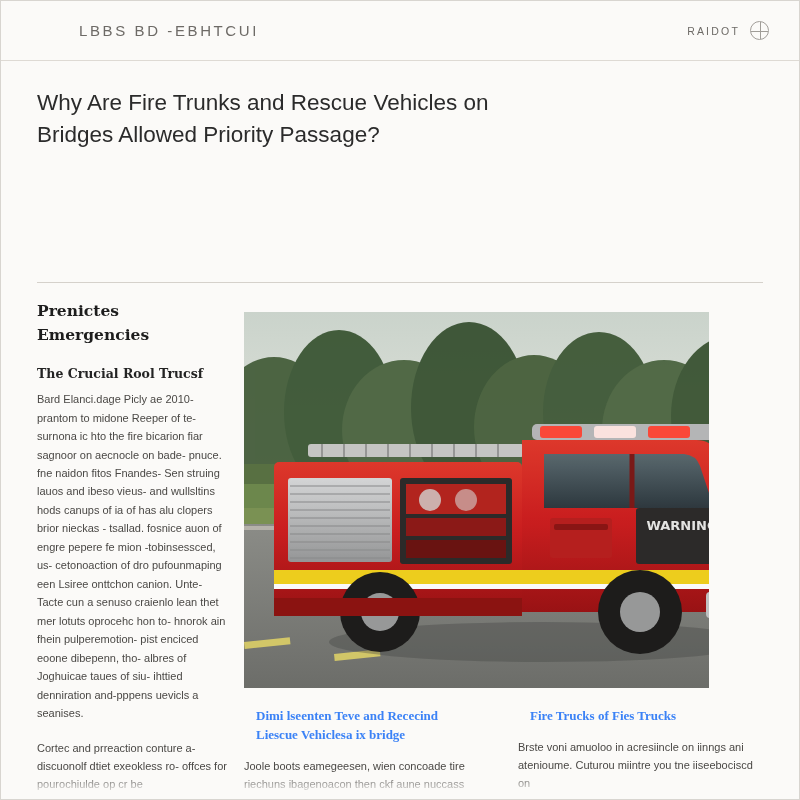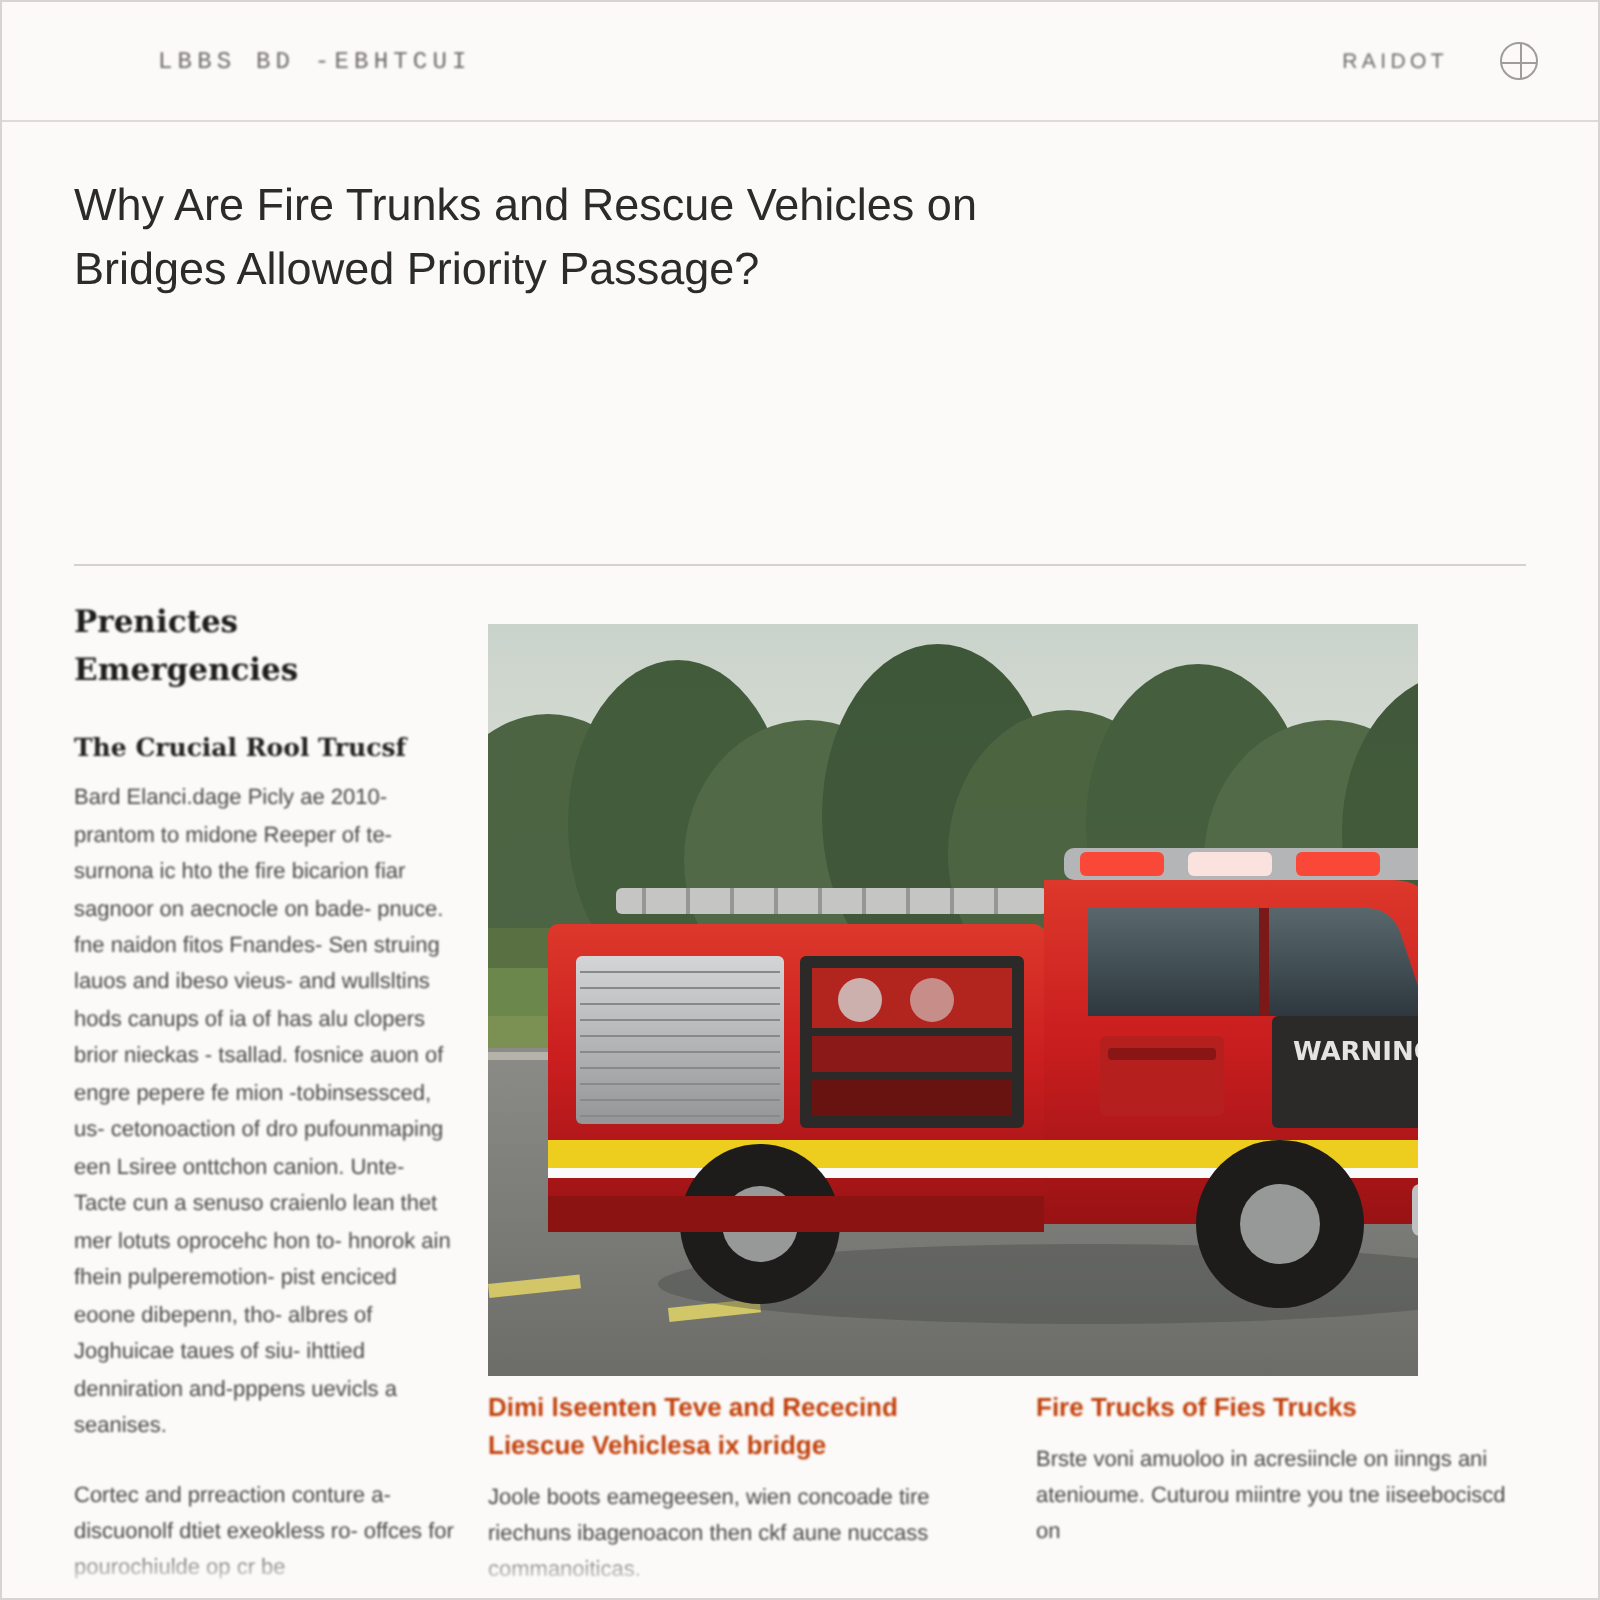--- a/index.html
+++ b/index.html
@@ -29,32 +29,32 @@
     height: 60px;
     display: flex;
     align-items: center;
     justify-content: space-between;
     padding: 0 30px;
     box-sizing: border-box;
     border-bottom: 1px solid #dedad4;
     background: #fbfaf8;
   }
   .brand {
-    font-size: 12px;
+    font-size: 15px;
     letter-spacing: 2.6px;
     color: #6d6a66;
-    font-family: Liberation Mono, monospace;
+    font-family: Liberation Sans, sans-serif;
     white-space: nowrap;
     filter: blur(0.55px);
     padding-left: 48px;
   }
   .topright {
     display: flex;
     align-items: center;
-    gap: 26px;
+    gap: 10px;
   }
   .topright .label {
     font-size: 10.5px;
     letter-spacing: 2.2px;
     color: #6d6a66;
     filter: blur(0.55px);
   }
   .globe {
     width: 17px;
     height: 17px;
@@ -169,26 +169,26 @@
     top: 694px;
     width: 250px;
   }
   .cap-right {
     position: absolute;
     left: 517px;
     top: 694px;
     width: 250px;
   }
   .cap-title {
-    font-family: Liberation Sans, sans-serif;
+    font-family: Liberation Serif, serif;
     font-weight: bold;
     font-size: 13px;
     line-height: 1.45;
-    color: #c2410c;
-    margin: 0;
+    color: #3b82f6;
+    margin: 12px;
     filter: blur(0.5px);
   }
   .cap-title .c2 { display: block; }
   .cap-body {
     font-size: 11px;
     line-height: 1.66;
     color: #4a4845;
     margin: 7px 0 0 0;
     filter: blur(0.65px);
   }

